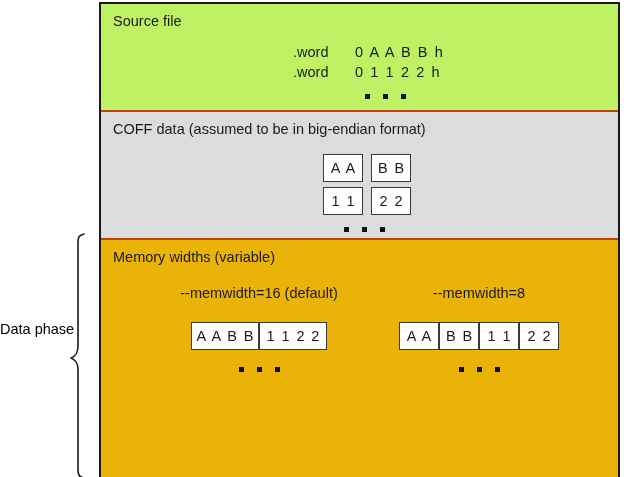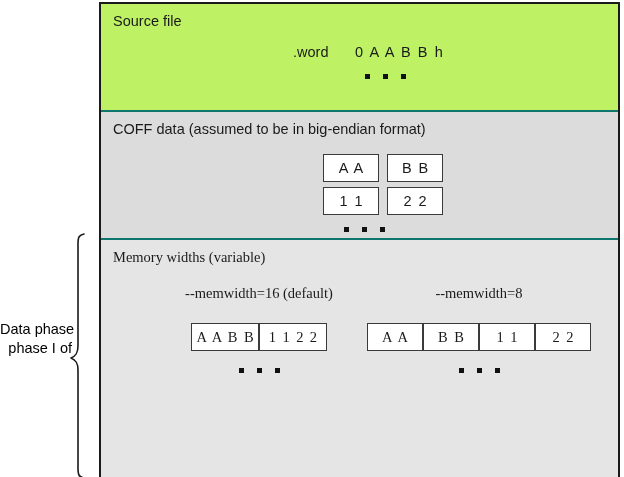--- a/index.html
+++ b/index.html
@@ -52,25 +52,25 @@
     top: 2px;
     width: 521px;
     border: 2px solid #1a1a1a;
     box-sizing: border-box;
   }
 
   .panel {
     position: relative;
     box-sizing: border-box;
   }
-  .panel + .panel { border-top: 2px solid #0f766e; }
+  .panel + .panel { border-top: 2px solid #c2410c; }
 
   .panel-source  { height: 106px; background: #bef264; }
   .panel-coff    { height: 128px; background: #dcdcdc; }
-  .panel-memory  { height: 239px; background: #e5e5e5; font-family: Liberation Serif, serif; }
+  .panel-memory  { height: 239px; background: #eab308; }
 
   .panel-title {
     position: absolute;
     left: 12px;
     top: 9px;
     font-size: 14.5px;
     white-space: nowrap;
   }
 
   
@@ -93,21 +93,21 @@
     border: 1.5px solid #3a3a3a;
     background: #ffffff;
     font-size: 14.5px;
     line-height: 26px;
     height: 28px;
     text-align: center;
     letter-spacing: 1.4px;
     box-sizing: border-box;
     text-indent: 1.4px;
   }
-  .cell-byte { width: 56px; }
+  .cell-byte { width: 40px; }
   .cell-word { width: 68px; }
 
   .row { display: flex; gap: 8px; }
 
   .coff-stack {
     position: absolute;
     left: 222px;
     top: 42px;
     display: flex;
     flex-direction: column;
@@ -159,34 +159,36 @@
   }
   .mem-dots { margin-top: 12px; }
 </style>
 </head>
 <body>
 
 <div id="diagram">
 
   <div class="side-label">
     <div>Data phase</div>
-    <div>phase I of</div>
   </div>
 
   <svg class="brace" viewBox="0 0 24 248">
     <path d="M22 2 C17 3 16 5 16 12 L16 114 C16 121 14 124 9 126 C14 128 16 131 16 138 L16 236 C16 243 17 245 22 246" fill="none" stroke="#1a1a1a" stroke-width="1.6" stroke-linecap="round" stroke-linejoin="round"></path>
   </svg>
 
   <div class="panels">
 
     <div class="panel panel-source">
       <div class="panel-title">Source file</div>
       <div class="src-lines">
         <div class="src-line">
           <span class="src-op">.word</span><span class="src-val">0 A A B B h</span>
+        </div>
+        <div class="src-line">
+          <span class="src-op">.word</span><span class="src-val">0 1 1 2 2 h</span>
         </div>
         <div class="dots dots-center" style="margin-top:7px;margin-left:34px;">
           <i></i>
             <i></i>
             <i></i>
         </div>
       </div>
     </div>
 
     <div class="panel panel-coff">

